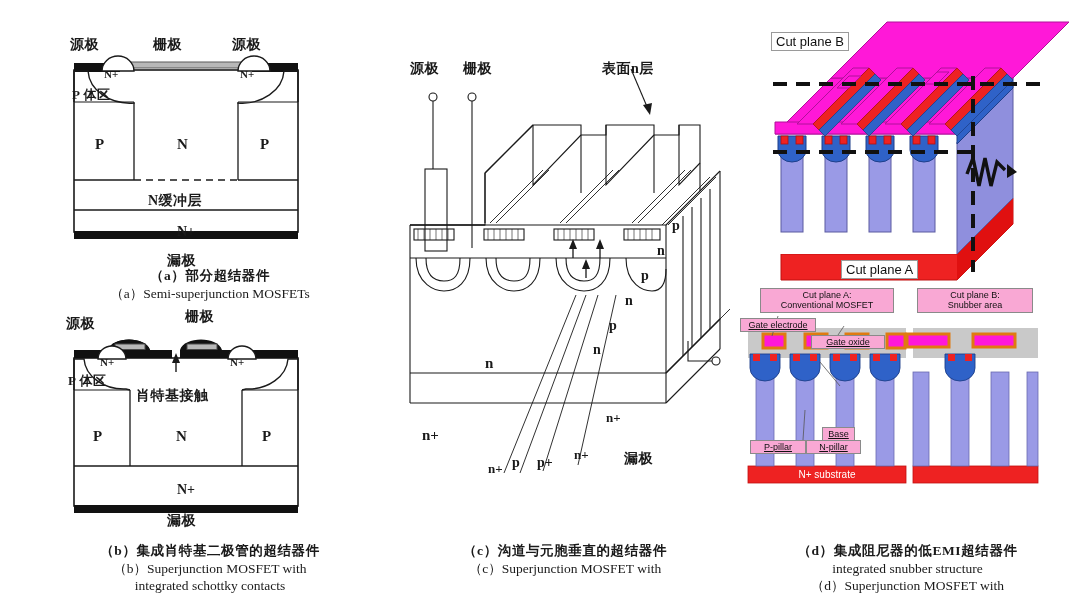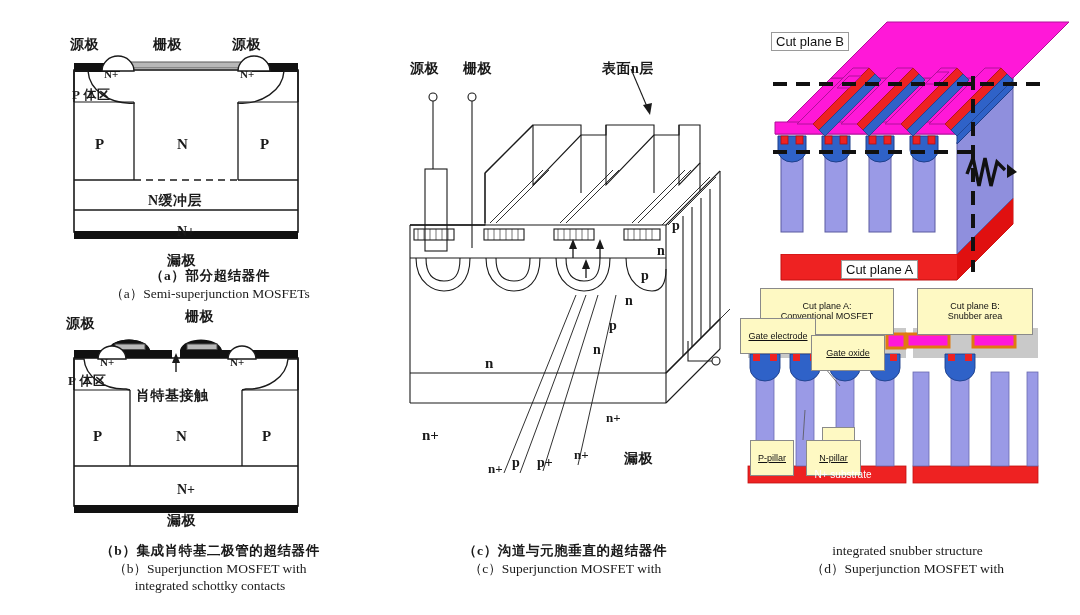--- a/index.html
+++ b/index.html
@@ -7,23 +7,23 @@
        font-family:"Liberation Serif",serif;color:#1a1a1a;}
   .panel{position:absolute;}
   .cap{position:absolute;text-align:center;line-height:1.30;margin-top:15px;}
   .cap .zh{font-family:"Liberation Serif",serif;font-weight:bold;font-size:13.5px;letter-spacing:.6px;}
   .cap .en{font-family:"Liberation Serif",serif;font-size:13.5px;}
   .lbl{position:absolute;font-family:"Liberation Serif",serif;white-space:nowrap;}
   .zhlbl{font-size:14px;font-weight:bold;letter-spacing:.5px;}
   .sym{font-size:15px;font-weight:bold;font-style:normal;}
   svg{display:block;overflow:visible;}
   .dpanel{position:absolute;}
-  .dbox{position:absolute;border:1px solid #8a8a8a;background:#fef9c3;
+  .dbox{position:absolute;border:1px solid #8a8a8a;background:#f9a8d4;
         font-family:"Liberation Sans",sans-serif;font-size:9px;color:#111;
-        text-align:center;line-height:1.15;padding:12px 2px;box-sizing:border-box;}
+        text-align:center;line-height:1.15;padding:1px 2px;box-sizing:border-box;}
   .dbox.u{text-decoration:underline;}
   .cutlab{position:absolute;border:1px solid #9a9a9a;background:#fff;
         font-family:"Liberation Sans",sans-serif;font-size:13px;color:#111;
         padding:1px 4px;white-space:nowrap;}
 </style>
 </head>
 <body>
 
 <div class="panel" id="pa" style="left:60px;top:28px;width:320px;height:230px;">
 
@@ -398,25 +398,25 @@
     </g>
   </svg>
 
   <div class="dbox" style="left:12px;top:-2px;width:134px;">
     <span>Cut plane A:</span><br>
     <span class="u">Conventional MOSFET</span>
   </div>
   <div class="dbox u" style="left:-8px;top:28px;width:76px;">Gate electrode</div>
   <div class="dbox u" style="left:63px;top:45px;width:74px;">Gate oxide</div>
   <div class="dbox u" style="left:74px;top:95px;width:33px;margin-top:42px;">Base</div>
-  <div class="dbox u" style="left:2px;top:150px;width:44px;">P-pillar</div>
+  <div class="dbox u" style="left:2px;top:150px;width:56px;">P-pillar</div>
   <div class="dbox u" style="left:58px;top:150px;width:55px;">N-pillar</div>
   <div style="position:absolute;left:0;top:176px;width:158px;height:17px;
               font-family:'Liberation Sans',sans-serif;font-size:10px;color:#ffffff;
-              display:flex;align-items:center;justify-content:center;padding-left:16px;">N+ substrate</div>
+              display:flex;align-items:center;justify-content:center;">N+ substrate</div>
 </div>
 
 <div class="dpanel" id="pdB" style="left:913px;top:290px;width:125px;height:200px;">
   <svg width="125" height="200" style="position:absolute;left:0;top:0;">
     <rect x="0" y="38" width="125" height="30" fill="#c9c9c9"></rect>
     <rect x="0" y="68" width="125" height="108" fill="#ffffff"></rect>
     <rect x="0" y="176" width="125" height="17" fill="#ee2222" stroke="#c01010" stroke-width="0.8"></rect>
     <g fill="#9a9ae6" stroke="#6a6ab0" stroke-width="0.8">
       <rect x="0" y="82" width="16" height="94"></rect>
       <rect x="38" y="82" width="18" height="94"></rect>
@@ -438,15 +438,16 @@
     </g>
   </svg>
 
   <div class="dbox" style="left:4px;top:-2px;width:116px;">
     <span>Cut plane B:</span><br>
     <span class="u">Snubber area</span>
   </div>
 </div>
 
 <div class="cap" style="left:735px;top:527px;width:345px;">
+  <div class="zh">（d）集成阻尼器的低EMI超结器件</div>
   <div class="en">integrated snubber structure</div>
   <div class="en">（d）Superjunction MOSFET with</div>
 </div>
 
 </body></html>

